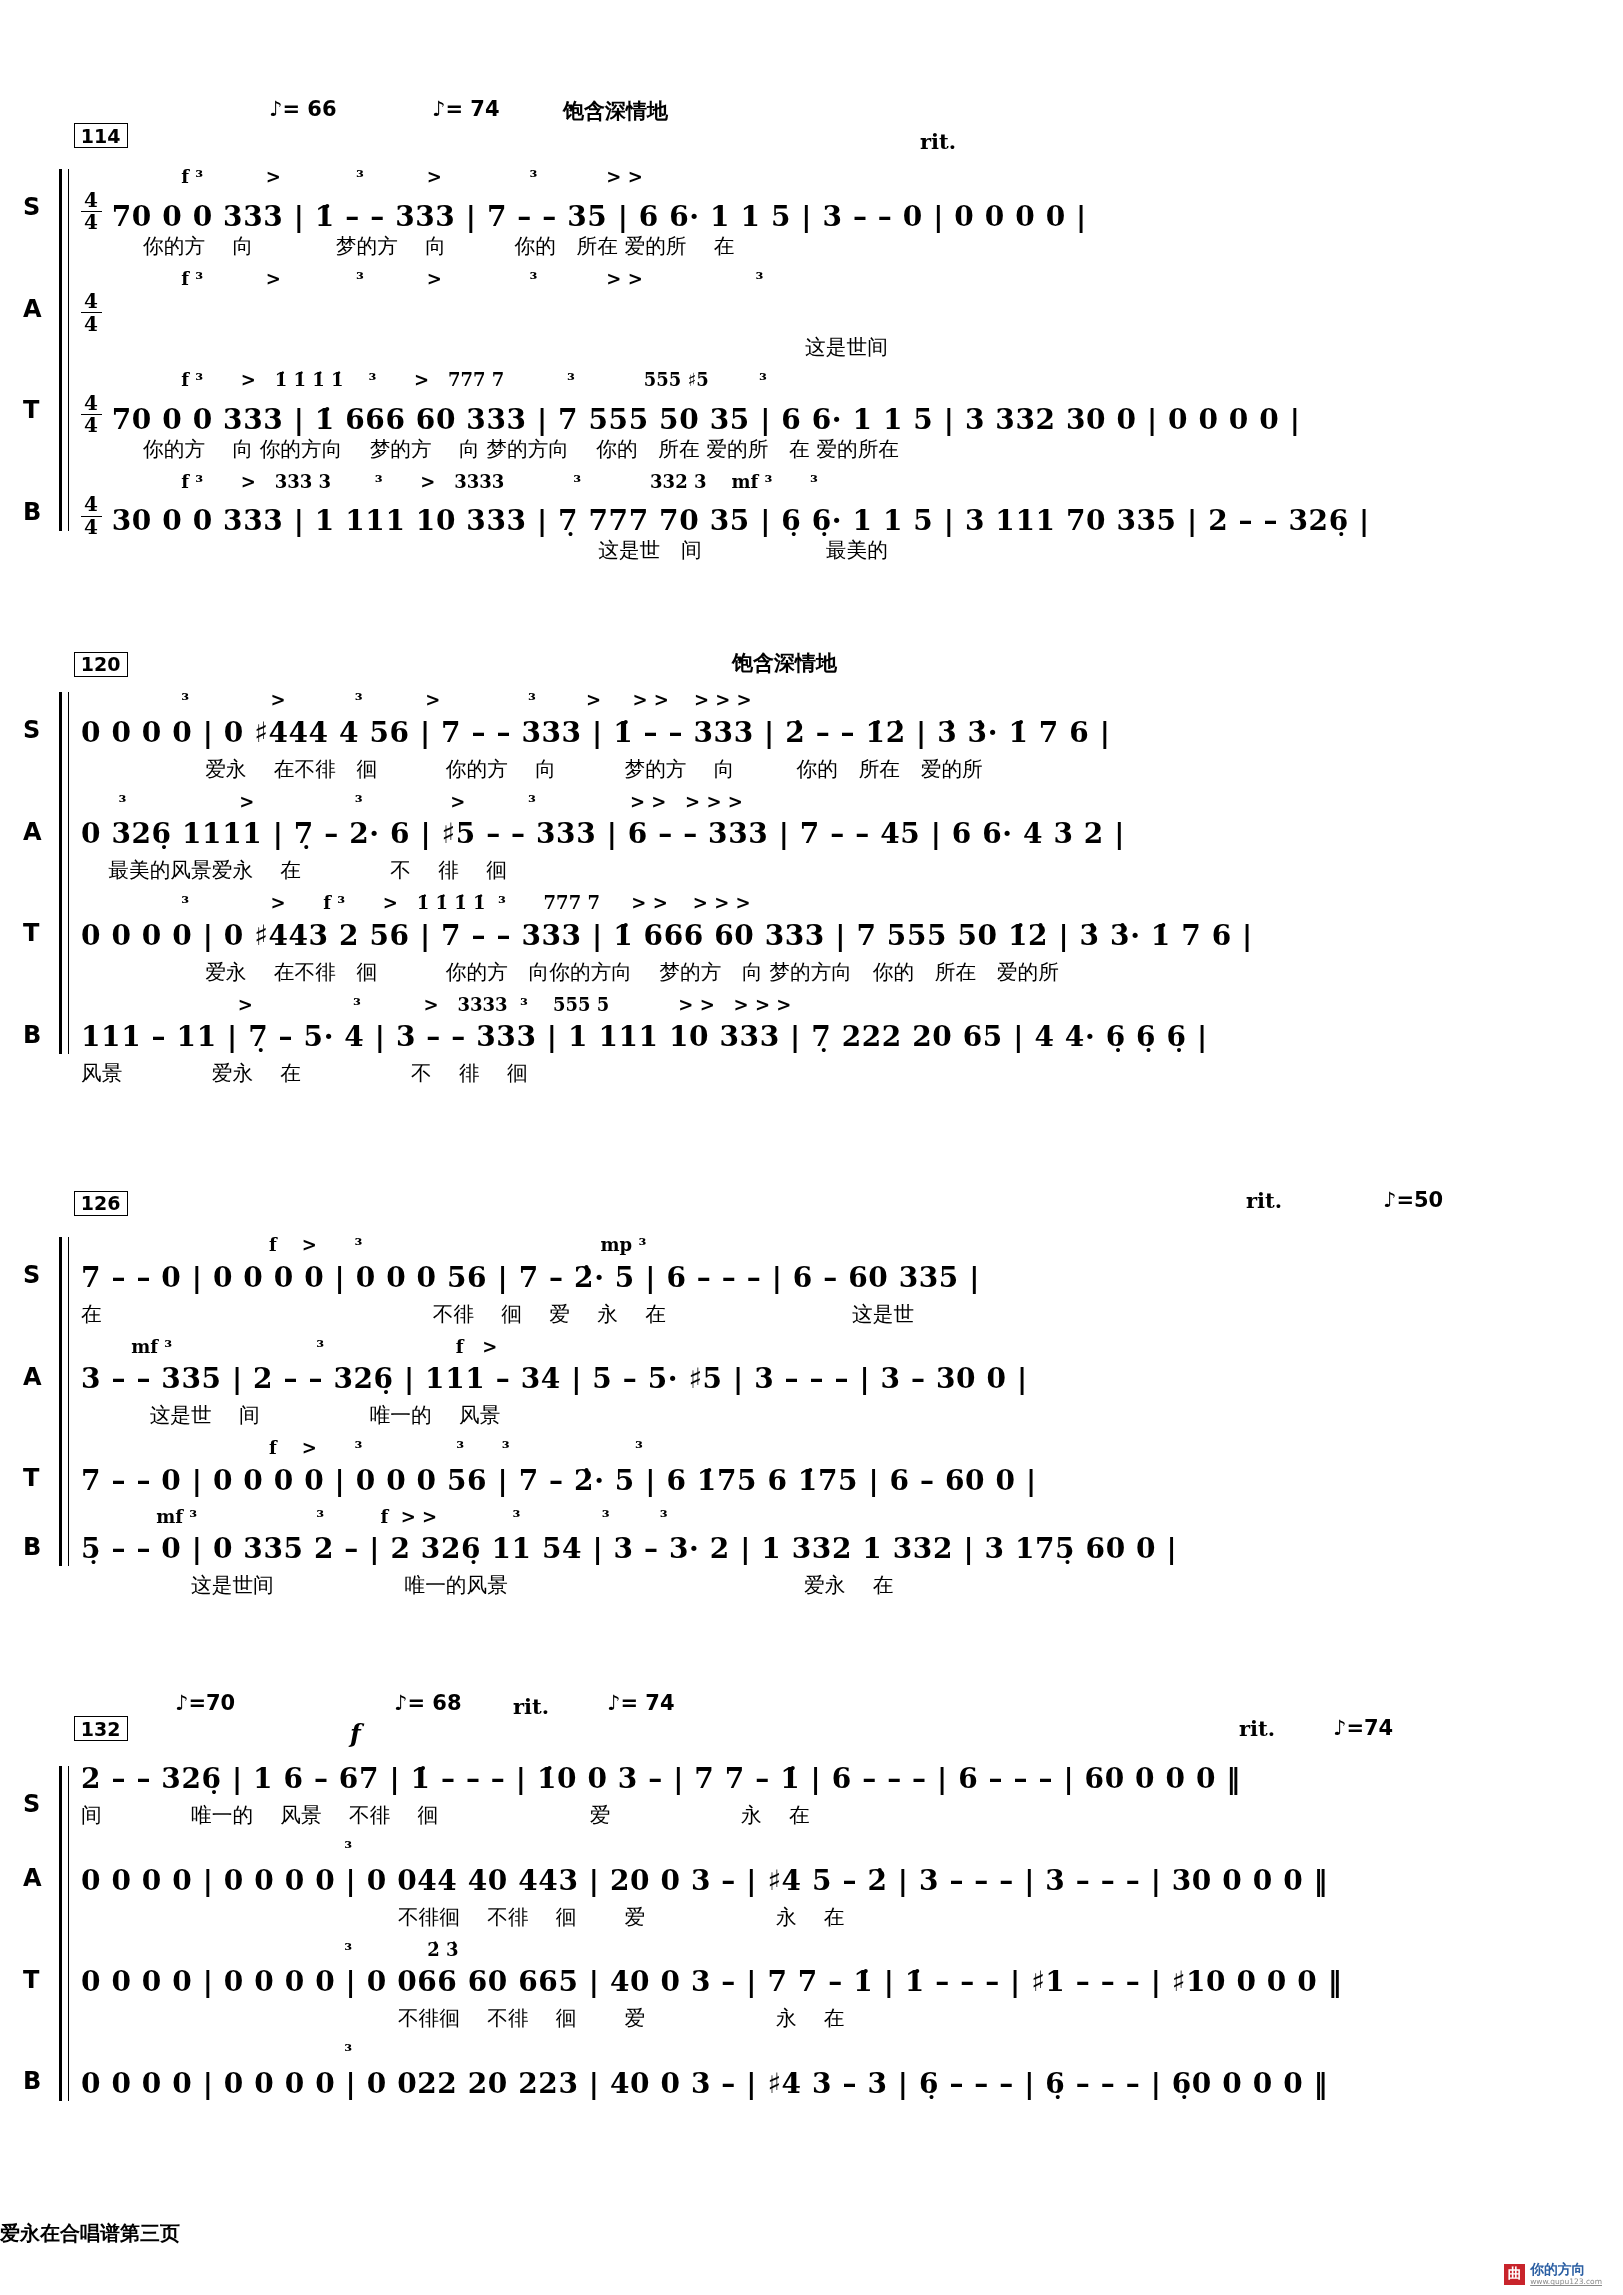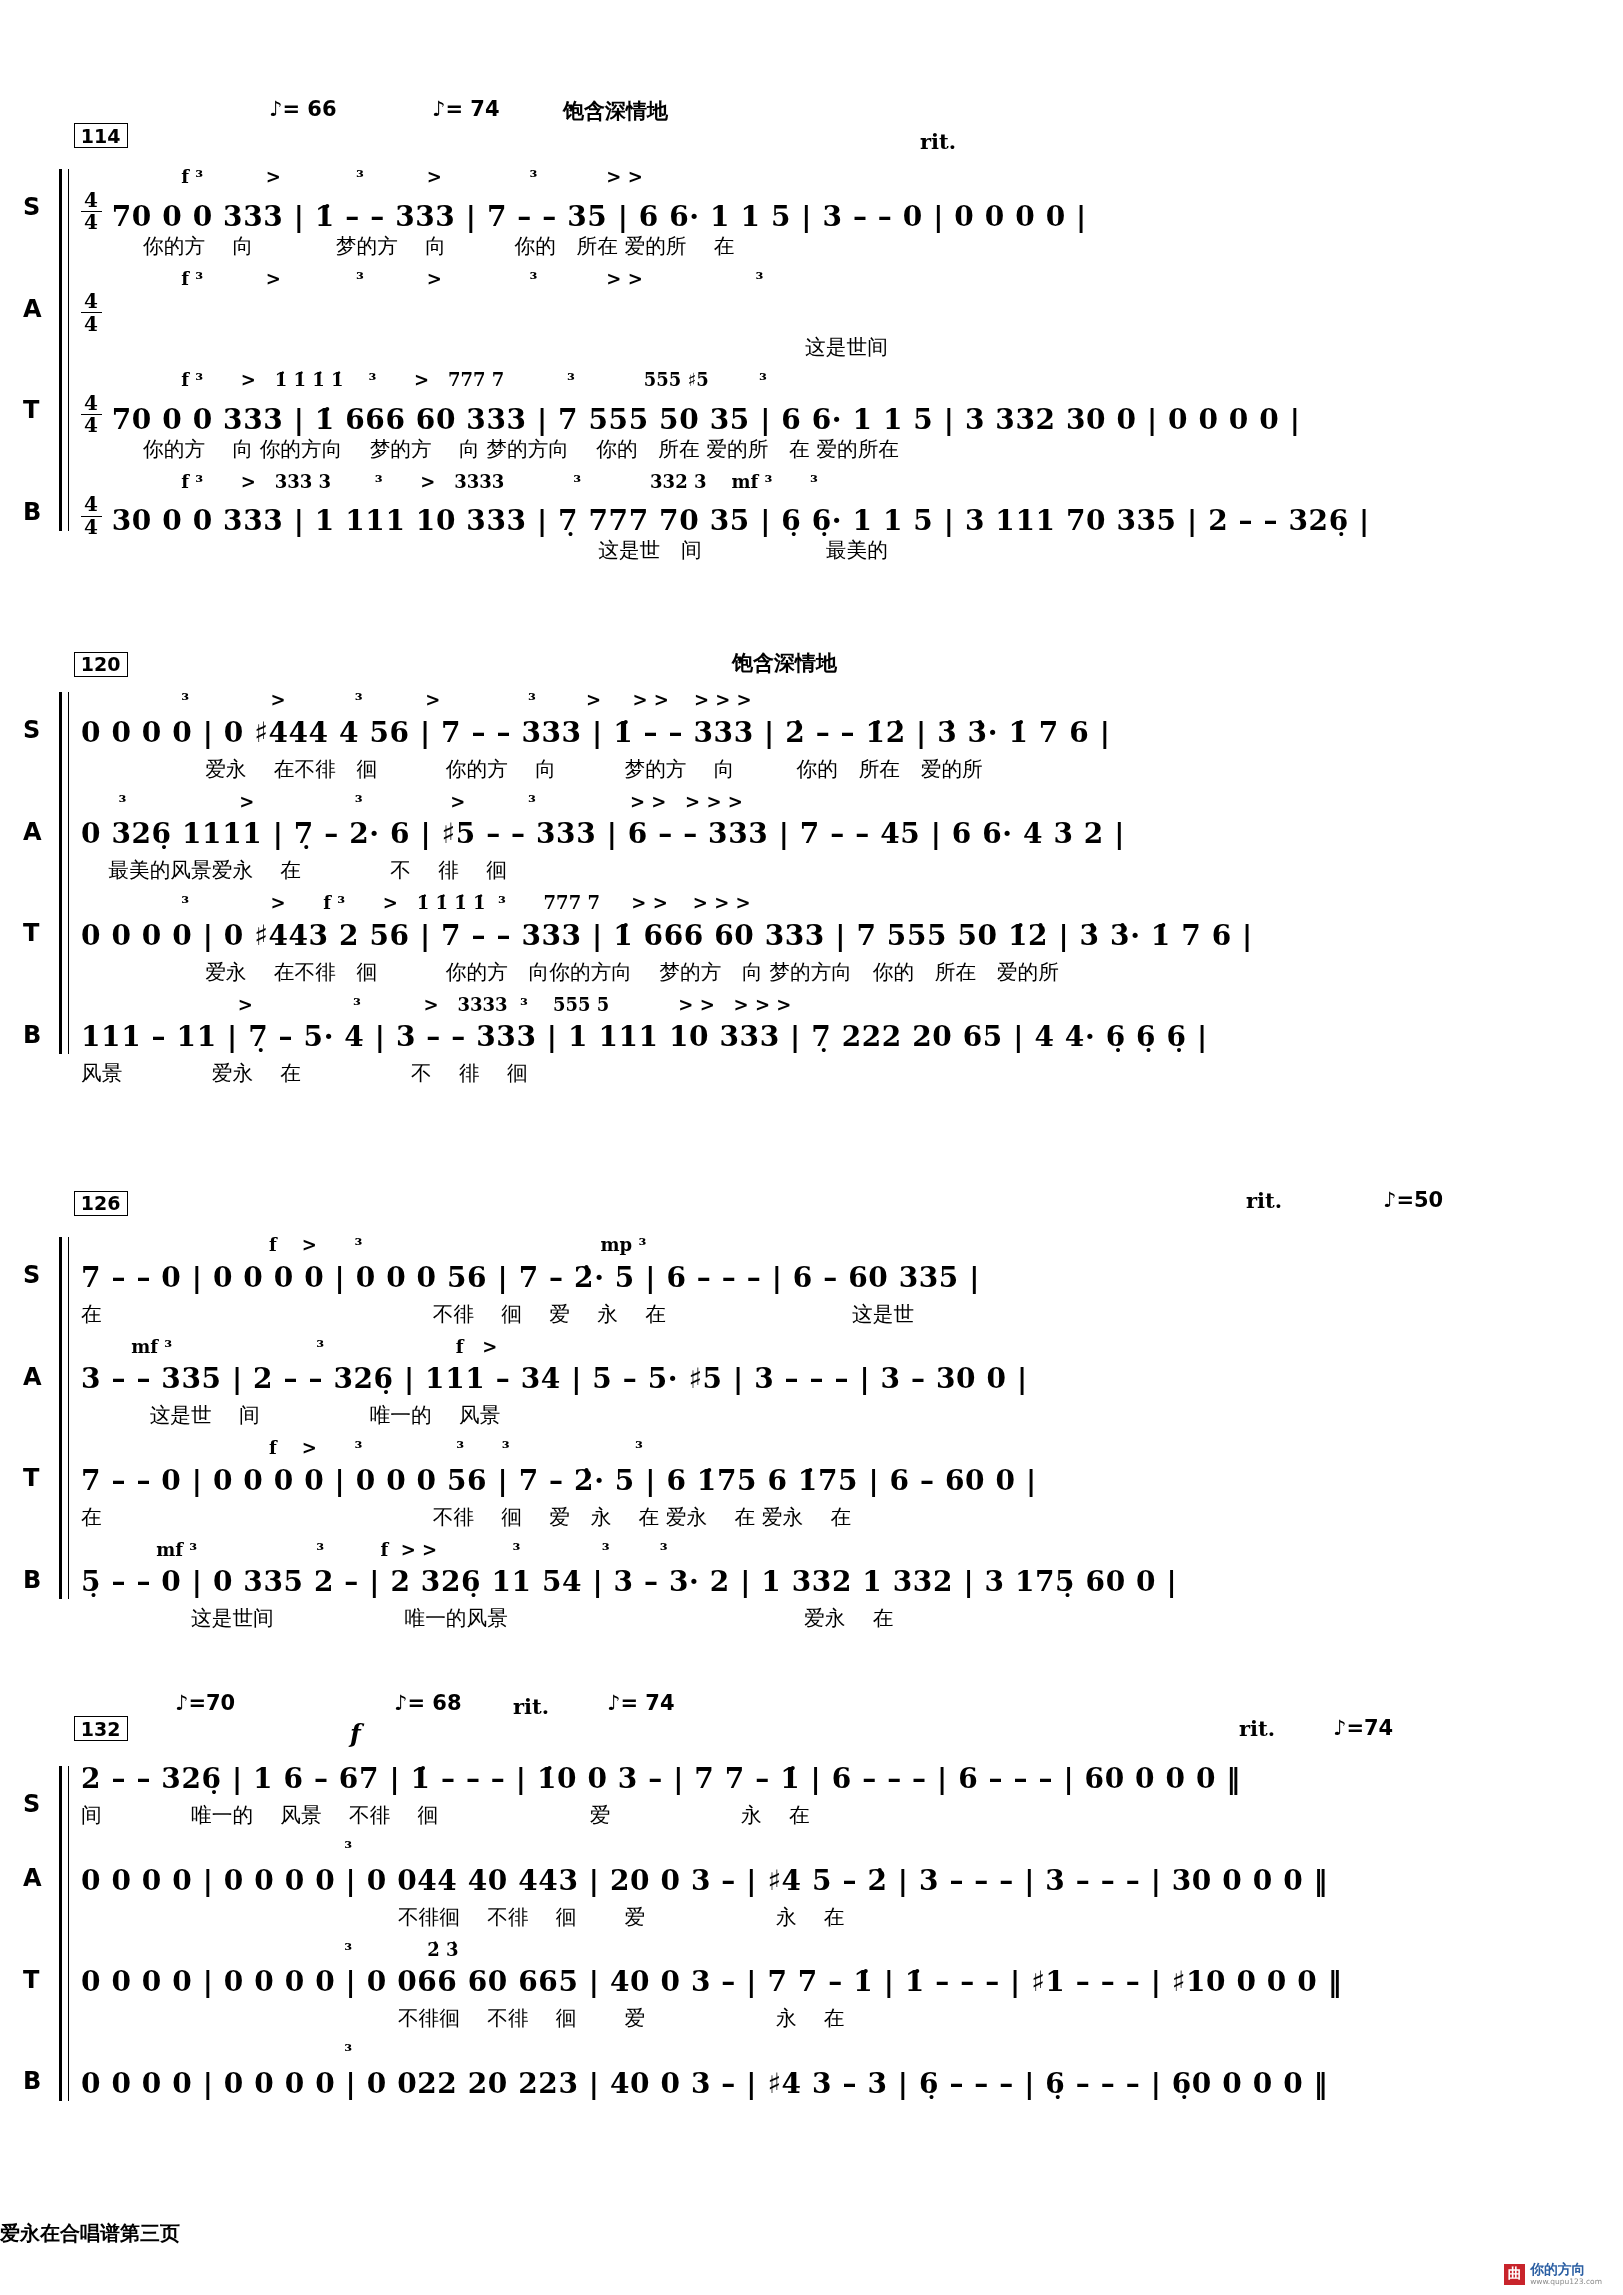--- a/index.html
+++ b/index.html
@@ -32,21 +32,21 @@
   .ts{display:inline-block;vertical-align:-3.8px;text-align:center;margin-right:10px;
       font:bold 20px "DejaVu Serif",serif;line-height:0.95;}
   .ts .t{display:block;border-bottom:1.9px solid #000;padding:0 3.1px 1.3px;}
   .ts .b{display:block;padding-top:1.3px;}
   .footer{position:absolute;left:0;right:0;top:2220px;text-align:left;
           font:bold 20px "DejaVu Sans",sans-serif;}
   .wm{position:absolute;right:21px;bottom:8.8px;text-align:left;display:flex;align-items:center;gap:5px;}
   .wm-logo{width:21px;height:21px;background:#c8242b;color:#fff;font:bold 13.8px "DejaVu Sans",sans-serif;
            display:flex;align-items:center;justify-content:center;}
   .wm-title{font:bold 13.8px "DejaVu Sans",sans-serif;color:#2b5fa3;line-height:1.1;}
-  .wm-url{font:7.5px "DejaVu Sans",sans-serif;color:#8a8a8a;}
+  .wm-url{font:7.5px "DejaVu Sans",sans-serif;color:#8a8a8a;text-decoration:underline;}
 </style>
 </head>
 <body>
 
 <div class="sys sys1">
   <div class="hdr">
     <span class="mbox">114</span>
     <span class="h h-t1">♪= 66</span>
     <span class="h h-t2">♪= 74</span>
     <span class="h h-expr">饱含深情地</span>
@@ -130,21 +130,20 @@
   <div class="voice">
     <span class="vlabel">A</span>
     <div class="ann">        mf ³                       ³                     f   &gt;</div>
     <div class="music"><span>3 – – 335 | 2 – – 326̣ | 111 – 34 | 5 – 5· ♯5 | 3 – – – | 3 – 30 0 |</span></div>
     <div class="lyr">　　　 这是世　 间　　　　　 唯一的　 风景</div>
   </div>
   <div class="voice">
     <span class="vlabel">T</span>
     <div class="ann">                              f    &gt;      ³               ³      ³                    ³</div>
     <div class="music"><span>7 – – 0 | 0 0 0 0 | 0 0 0 56 | 7 – 2̇· 5 | 6 1̇75 6 1̇75 | 6 – 60 0 |</span></div>
-    <div class="lyr">在　　　　　　　　　　　　　　　　不徘　 徊　 爱　永　 在 爱永　 在 爱永　 在</div>
   </div>
   <div class="voice">
     <span class="vlabel">B</span>
     <div class="ann">            mf ³                   ³         f  &gt; &gt;            ³             ³        ³</div>
     <div class="music"><span>5̣ – – 0 | 0 335 2 – | 2 326̣ 11 54 | 3 – 3· 2 | 1 332 1 332 | 3 175̣ 60 0 |</span></div>
     <div class="lyr">　　　　　 这是世间　　　　　　 唯一的风景　　　　　　　　　　　　　　 爱永　 在</div>
   </div>
 </div>
 
 <div class="sys sys4">

